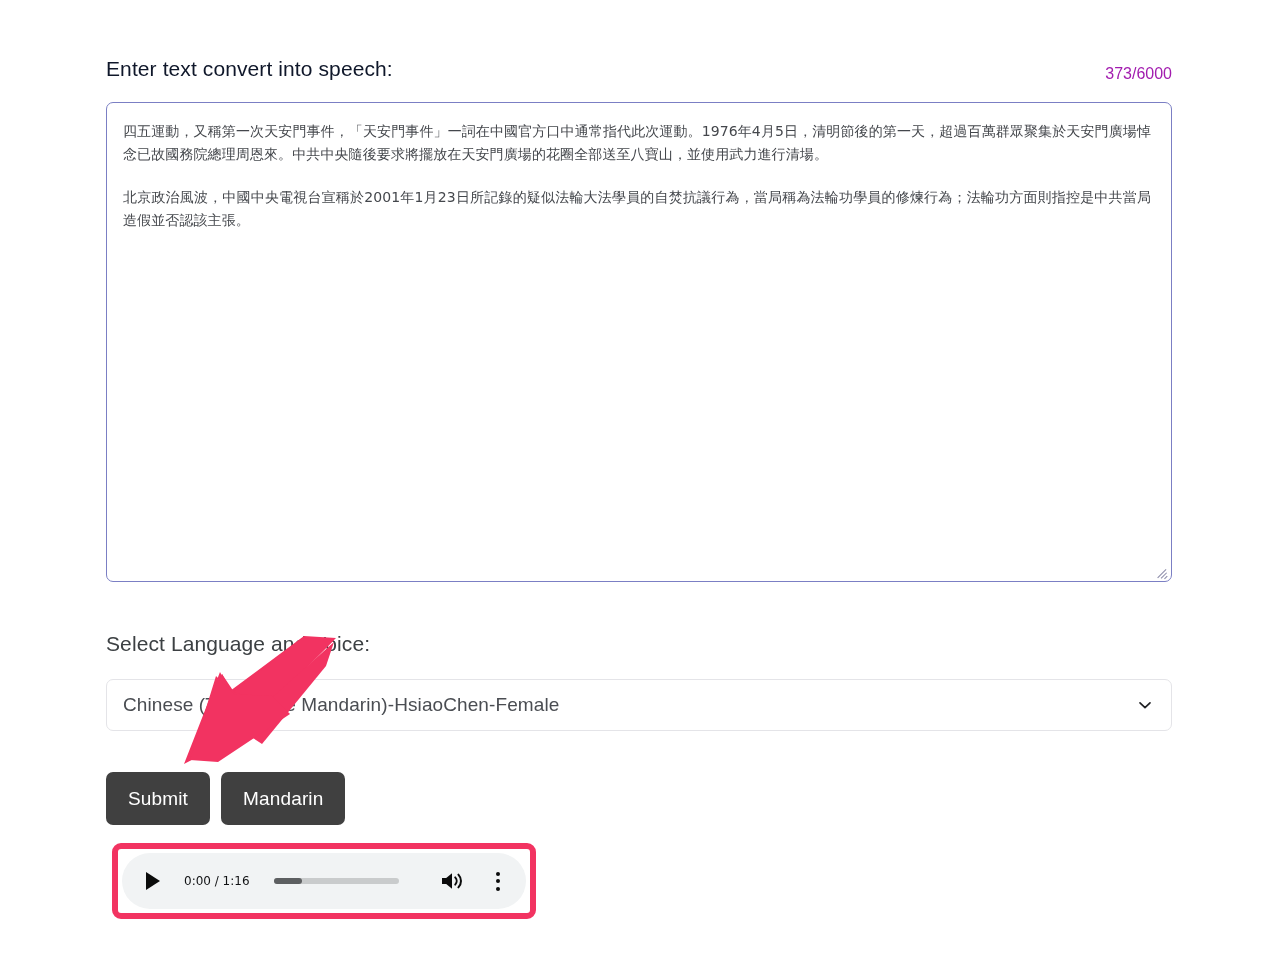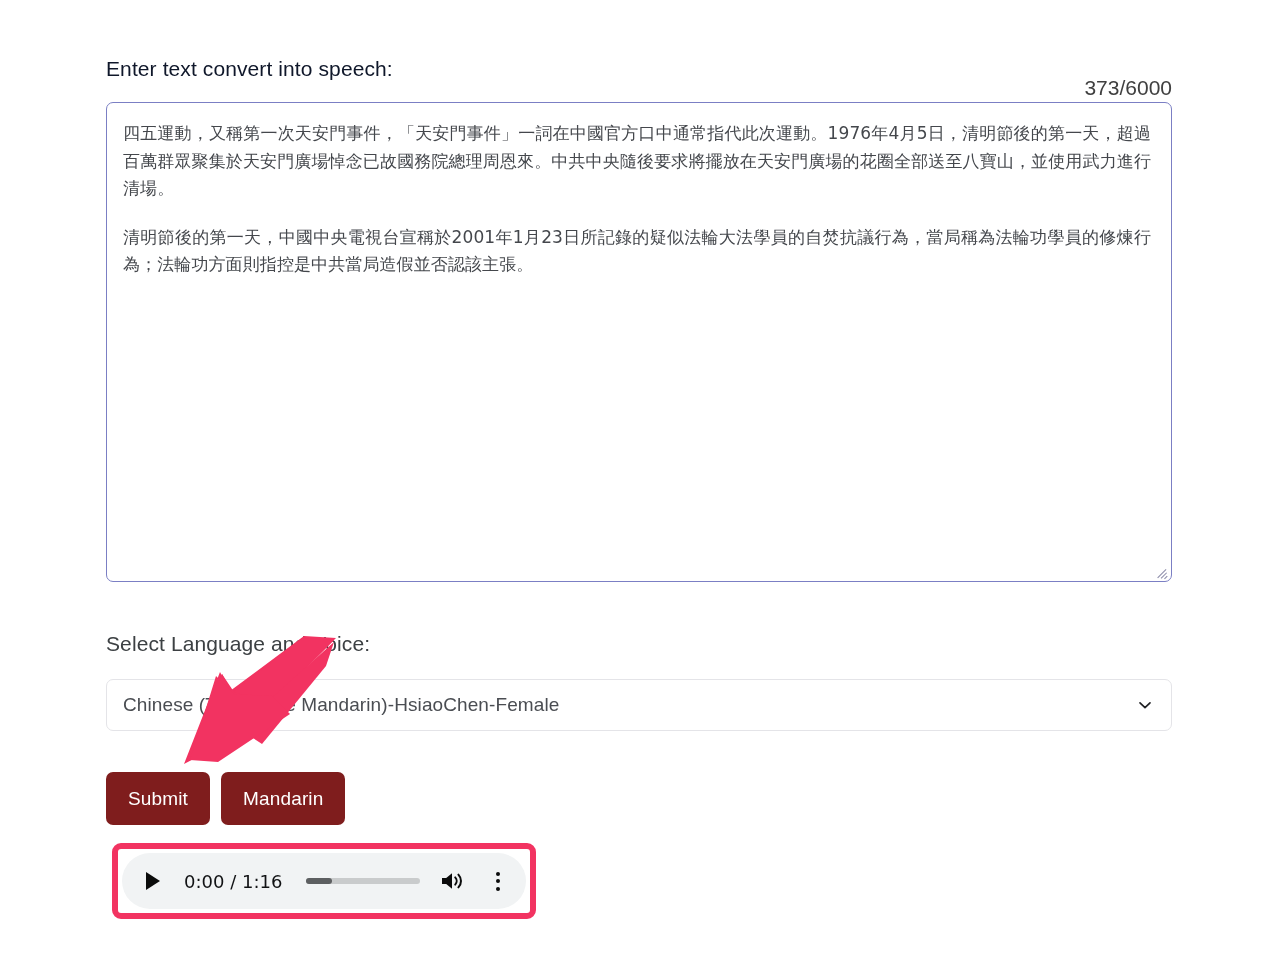--- a/index.html
+++ b/index.html
@@ -31,45 +31,45 @@
     align-items: baseline;
     justify-content: space-between;
   }
   .field-label {
     font-size: 21px;
     color: #0f172a;
     letter-spacing: 0.1px;
     white-space: nowrap;
   }
   .char-counter {
-    font-size: 21px;
-    color: #404040;
+    font-size: 16px;
+    color: #a21caf;
     white-space: nowrap;
     align-self: flex-start;
-    margin-top: 19px;
+    margin-top: 8px;
   }
 
   
   .textarea-wrap {
     position: absolute;
     left: 106px;
     top: 102px;
     width: 1066px;
     height: 480px;
     border: 1px solid #7b7fc4;
     border-radius: 7px;
     background: #fff;
     overflow: hidden;
   }
   .textarea-inner {
     padding: 17px 20px 10px 16px;
     height: 100%;
   }
   .para {
-    font-size: 17px;
+    font-size: 14px;
     line-height: 1.62;
     color: #44474c;
     margin: 0 0 21px 0;
     letter-spacing: 0.1px;
     font-family: "DejaVu Sans", "Liberation Sans", sans-serif;
     text-align: justify;
     text-justify: inter-character;
   }
   .para:last-child { margin-bottom: 0; }
   .para.selected span.sel {
@@ -140,21 +140,21 @@
   .btn-row {
     position: absolute;
     left: 106px;
     top: 772px;
     display: flex;
     gap: 11px;
   }
   .btn {
     border: none;
     border-radius: 7px;
-    background: #7f1d1d;
+    background: #404040;
     color: #ffffff;
     font-size: 19px;
     font-family: "Liberation Sans", sans-serif;
     letter-spacing: 0.15px;
     padding: 0 22px;
     height: 53px;
     line-height: 53px;
     cursor: pointer;
     text-align: center;
   }
@@ -189,21 +189,21 @@
     display: flex; align-items: center; justify-content: center;
     cursor: pointer;
   }
   .audio-play-btn .tri {
     width: 0; height: 0;
     border-left: 14px solid #0b0b0b;
     border-top: 9px solid transparent;
     border-bottom: 9px solid transparent;
   }
   .audio-time {
-    font-size: 18px;
+    font-size: 12px;
     color: #111214;
     font-family: "DejaVu Sans", "Liberation Sans", sans-serif;
     margin-left: 18px;
     white-space: nowrap;
   }
   .audio-scrub {
     position: relative;
     flex: 1 1 auto;
     height: 6px;
     margin: 0 20px 0 24px;
@@ -258,21 +258,21 @@
 <div class="page">
 
   <div class="header-row">
     <div class="field-label">Enter text convert into speech:</div>
     <div class="char-counter">373/6000</div>
   </div>
 
   <div class="textarea-wrap">
     <div class="textarea-inner">
       <p class="para">四五運動，又稱第一次天安門事件，「天安門事件」一詞在中國官方口中通常指代此次運動。1976年4月5日，清明節後的第一天，超過百萬群眾聚集於天安門廣場悼念已故國務院總理周恩來。中共中央隨後要求將擺放在天安門廣場的花圈全部送至八寶山，並使用武力進行清場。</p>
-      <p class="para">清明節後的第一天，中國中央電視台宣稱於2001年1月23日所記錄的疑似法輪大法學員的自焚抗議行為，當局稱為法輪功學員的修煉行為；法輪功方面則指控是中共當局造假並否認該主張。</p>
+      <p class="para">北京政治風波，中國中央電視台宣稱於2001年1月23日所記錄的疑似法輪大法學員的自焚抗議行為，當局稱為法輪功學員的修煉行為；法輪功方面則指控是中共當局造假並否認該主張。</p>
     </div>
     <div class="resize-grip">
       <i></i>
         <i></i>
         <i></i>
     </div>
   </div>
 
   <div class="select-label">Select Language and Voice:</div>
 

